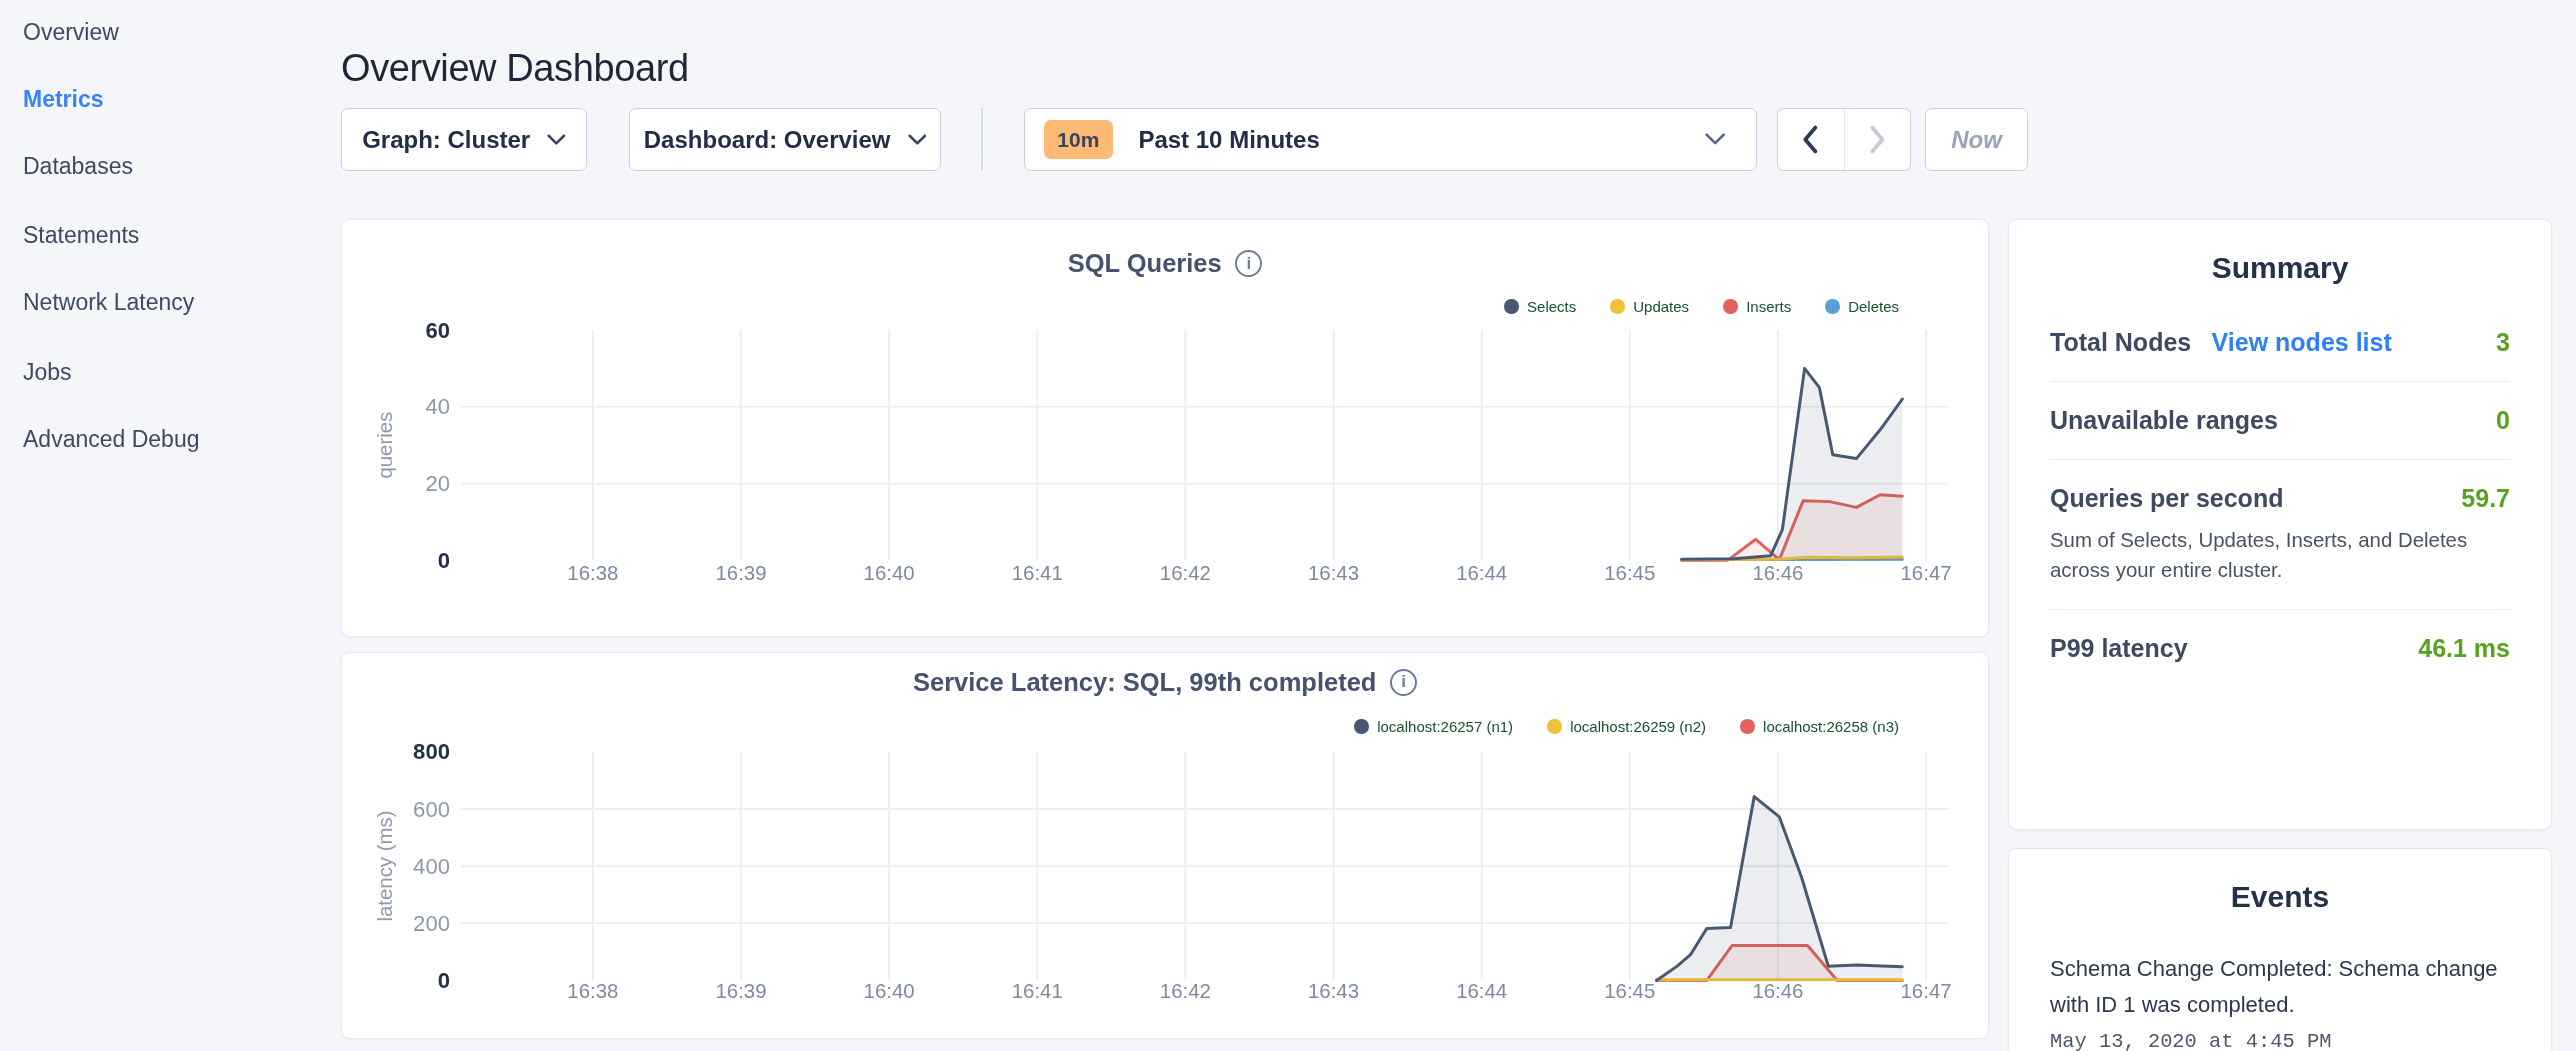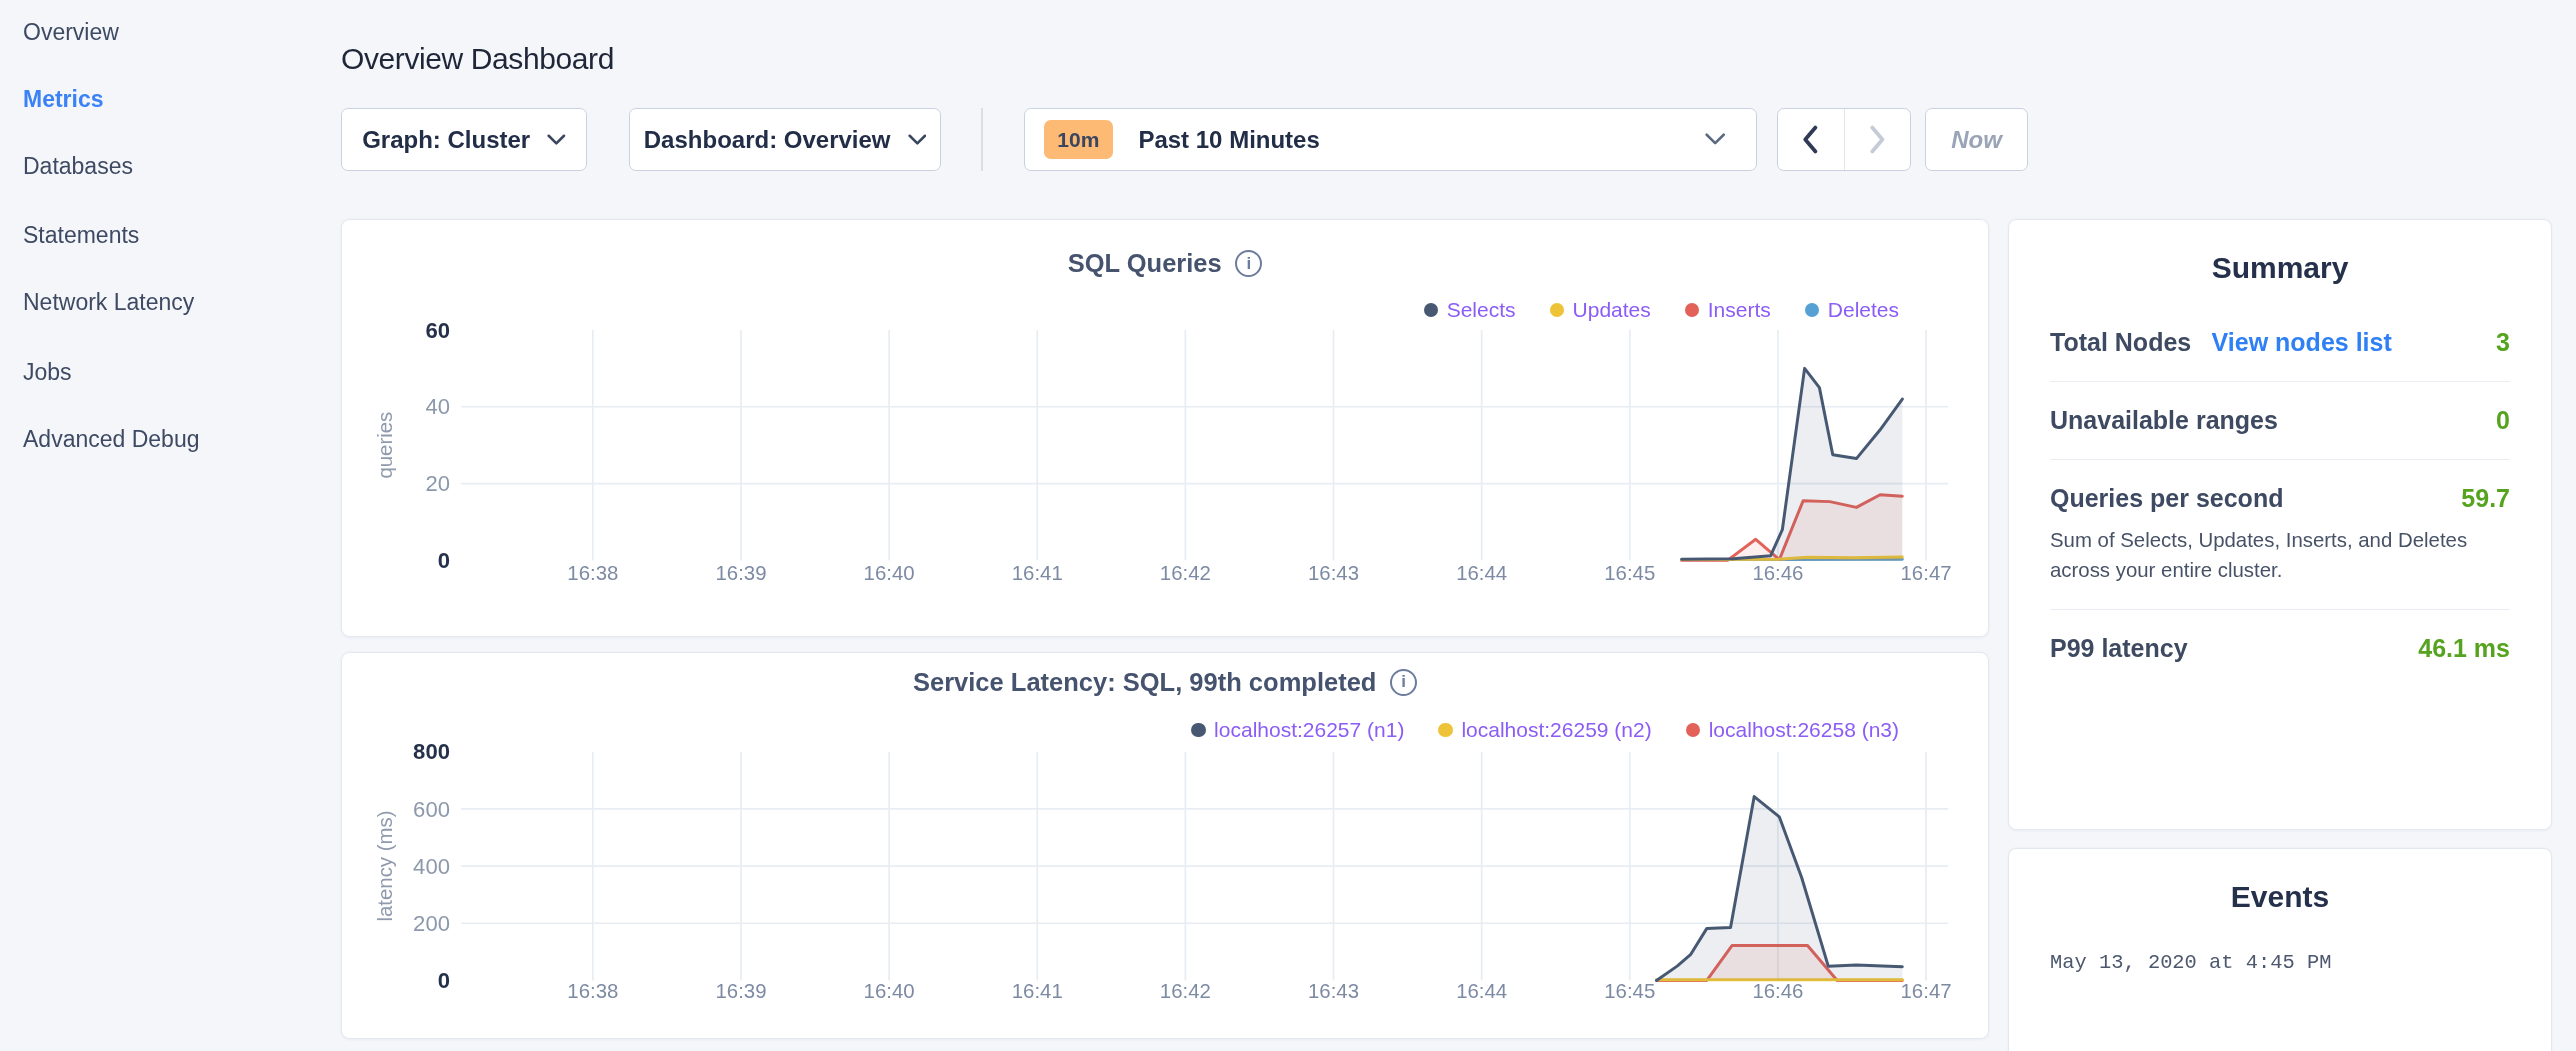--- a/index.html
+++ b/index.html
@@ -11,21 +11,21 @@
   }
   
   .nav-item{
     position:absolute;left:23px;height:34px;line-height:34px;
     font-size:23px;font-weight:500;color:#3e4a63;cursor:pointer;white-space:nowrap;
   }
   .nav-item.active{color:#3b82f6;font-weight:bold;}
   
   .page-title{
     position:absolute;left:341px;top:22px;
-    font-size:30px;font-weight:500;color:#1e2638;letter-spacing:-0.4px;
+    font-size:38px;font-weight:500;color:#1e2638;letter-spacing:-0.4px;
   }
   .btn{
     position:absolute;top:108px;height:63px;box-sizing:border-box;
     background:#fff;border:0.9px solid #c9d1df;border-radius:6.8px;
     display:flex;align-items:center;justify-content:center;
     font-size:24px;font-weight:bold;color:#222d47;cursor:pointer;
   }
   .btn .chev{margin-left:17px;display:flex;align-items:center;}
   .controls-divider{position:absolute;left:981px;top:108px;width:1.7px;height:63px;background:#d9dfe9;}
   .time-dropdown{justify-content:flex-start;padding-left:18.7px;}
@@ -48,21 +48,21 @@
   }
   .chart-title{font-size:25.5px;font-weight:bold;color:#46536e;}
   .info-icon{
     width:27px;height:27px;border:2.6px solid #6d7c9c;border-radius:50%;
     display:flex;align-items:center;justify-content:center;
     font-size:17px;font-weight:bold;color:#6d7c9c;cursor:pointer;box-sizing:border-box;
   }
   .legend{position:absolute;right:89px;display:flex;gap:34px;align-items:center;}
   .legend-item{display:flex;align-items:center;gap:8.5px;}
   .legend-item .dot{width:14.5px;height:14.5px;border-radius:50%;display:inline-block;}
-  .legend-item span:last-child{font-size:21px;color:#8b5cf6;}
+  .legend-item span:last-child{font-size:15px;color:#14532d;}
   
   .side-panel{padding:0 41px;}
   .panel-title{text-align:center;font-size:30px;font-weight:bold;color:#25304a;padding-top:31px;}
   .srow{padding:24px 0;border-bottom:0.9px solid #e9edf2;}
   .srow:last-child{border-bottom:none;}
   .srow .line1{display:flex;justify-content:space-between;align-items:baseline;}
   .srow .left-group{display:flex;align-items:baseline;gap:20.4px;}
   .srow .slabel{font-size:25px;font-weight:bold;color:#3e4a61;}
   .srow .slink{font-size:25px;font-weight:bold;color:#2f80f5;cursor:pointer;}
   .srow .svalue{font-size:25px;font-weight:bold;color:#55a31f;}
@@ -280,17 +280,18 @@
         <span class="svalue">46.1 ms</span>
       </div>
     </div>
   </div>
 </div>
 
 <div class="card side-panel" style="left:2008px;top:848px;width:544px;height:340px;">
   <div class="panel-title">Events</div>
   <div id="events-list">
       <div class="event-item">
+        <div class="event-text">Schema Change Completed: Schema change with ID 1 was completed.</div>
         <div class="event-time">May 13, 2020 at 4:45 PM</div>
       </div>
     </div>
 </div>
 
 
 </body></html>

